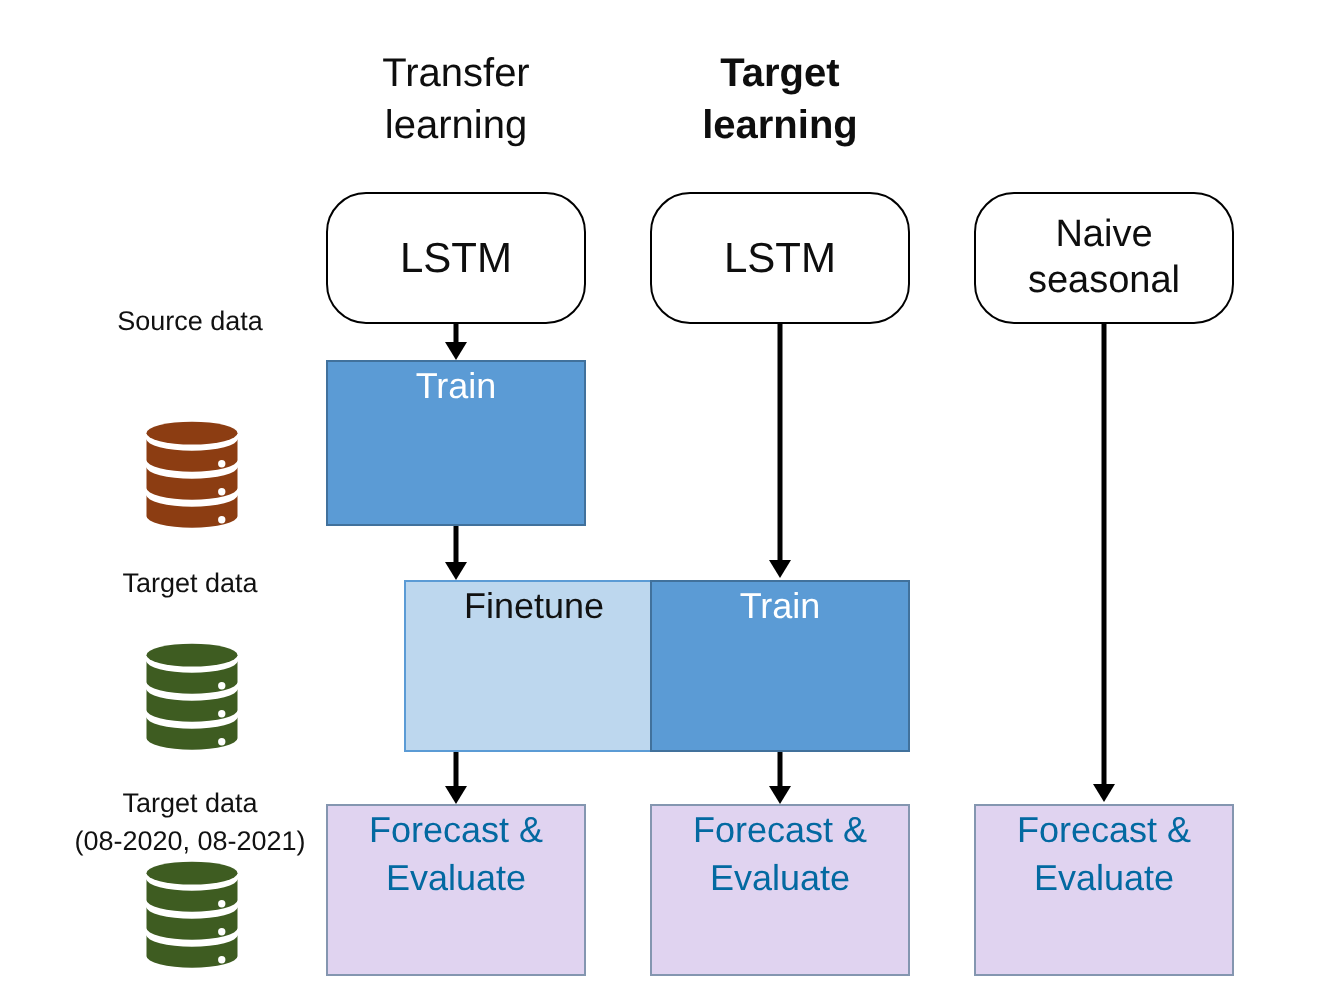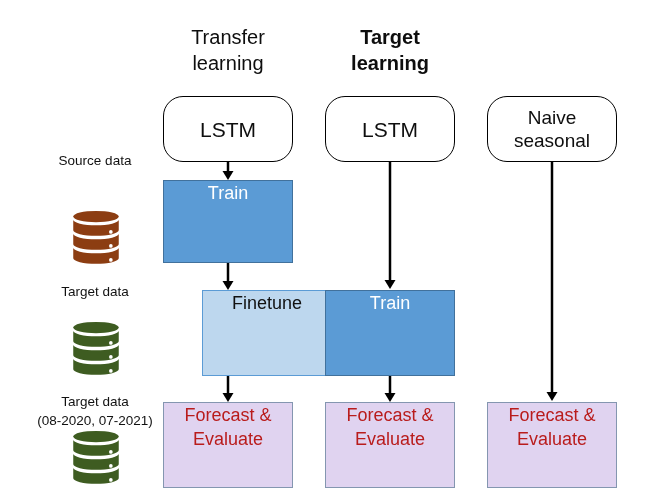--- a/index.html
+++ b/index.html
@@ -23,21 +23,21 @@
   }
   .model-box.small-text{font-size:19px;}
 
   .step{
     position:absolute;width:130px;box-sizing:border-box;
     display:flex;align-items:flex-start;justify-content:center;text-align:center;
     font-size:18px;line-height:24px;padding:0 10px;
   }
   .step.train{background:#5B9BD5;border:1px solid #41719C;color:#ffffff;}
   .step.finetune{background:#BDD7EE;border:1.6px solid #5B9BD5;color:#111111;}
-  .step.forecast{background:#E0D3F0;border:1.6px solid #8496B0;color:#b91c1c;}
+  .step.forecast{background:#E0D3F0;border:1.6px solid #8496B0;color:#0369a1;}
 
   .ds-label{
     position:absolute;width:160px;text-align:center;
     font-size:13.5px;line-height:19px;color:#111111;
   }
   .ds-label span{display:block;}
   .ds-icon{position:absolute;width:56px;height:56px;}
 </style>
 </head>
 <body>
@@ -129,21 +129,21 @@
     </g>
     <g fill="#ffffff">
       <circle cx="49" cy="25" r="2.1"></circle>
       <circle cx="49" cy="41" r="2.1"></circle>
       <circle cx="49" cy="57" r="2.1"></circle>
     </g>
   </svg>
 
   <div class="ds-label" style="left:15px;top:392px;">
     <span>Target data</span>
-    <span>(08-2020, 07-2021)</span>
+    <span>(08-2020, 08-2021)</span>
   </div>
   <svg class="ds-icon" style="left:68px;top:430px;" viewBox="0 0 64 64">
     <g fill="#3E5C21">
       <ellipse cx="32" cy="7.5" rx="26" ry="6.5"></ellipse>
       <path d="M6 11 A26 6.5 0 0 0 58 11 L58 23 A26 6.5 0 0 1 6 23 Z"></path>
       <path d="M6 27 A26 6.5 0 0 0 58 27 L58 39 A26 6.5 0 0 1 6 39 Z"></path>
       <path d="M6 43 A26 6.5 0 0 0 58 43 L58 55 A26 6.5 0 0 1 6 55 Z"></path>
     </g>
     <g fill="#ffffff">
       <circle cx="49" cy="25" r="2.1"></circle>

